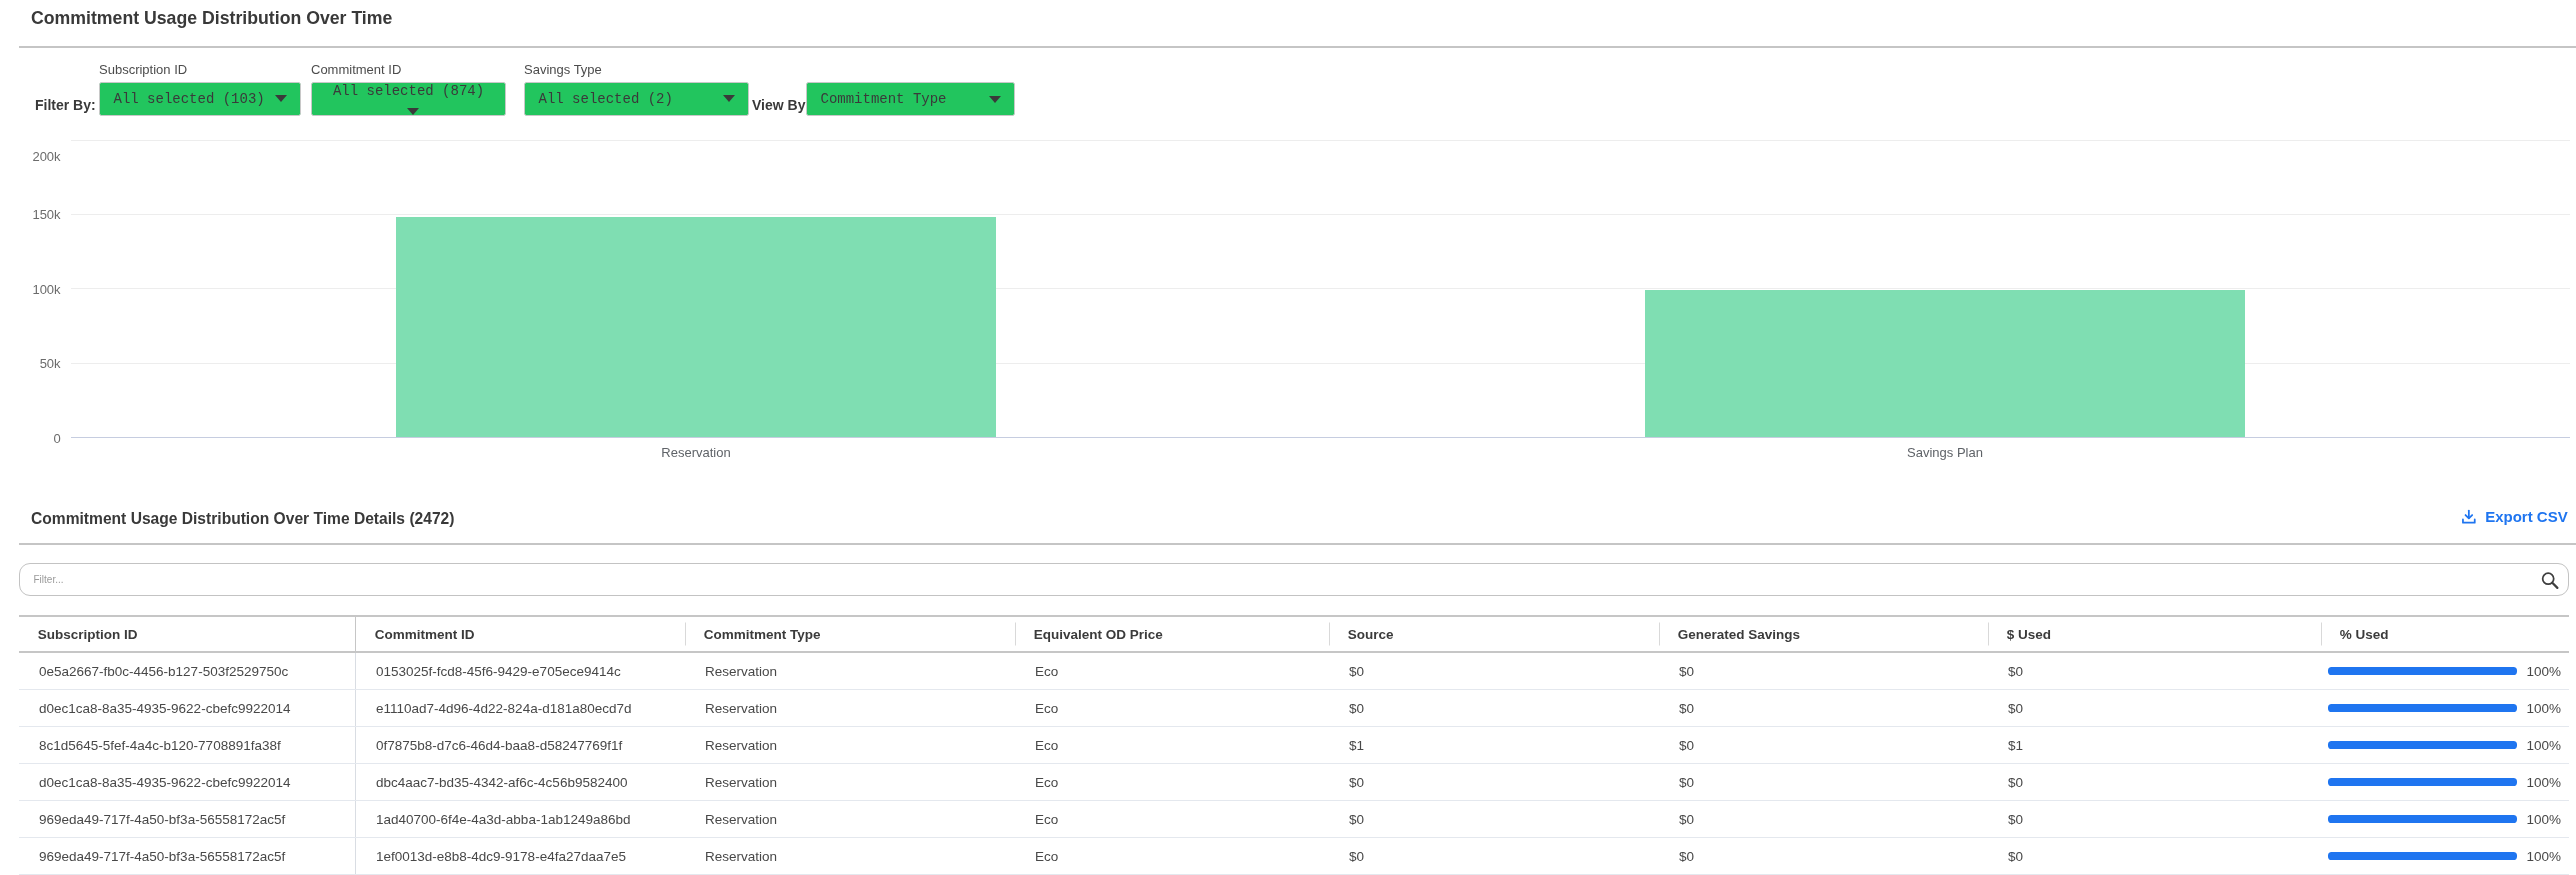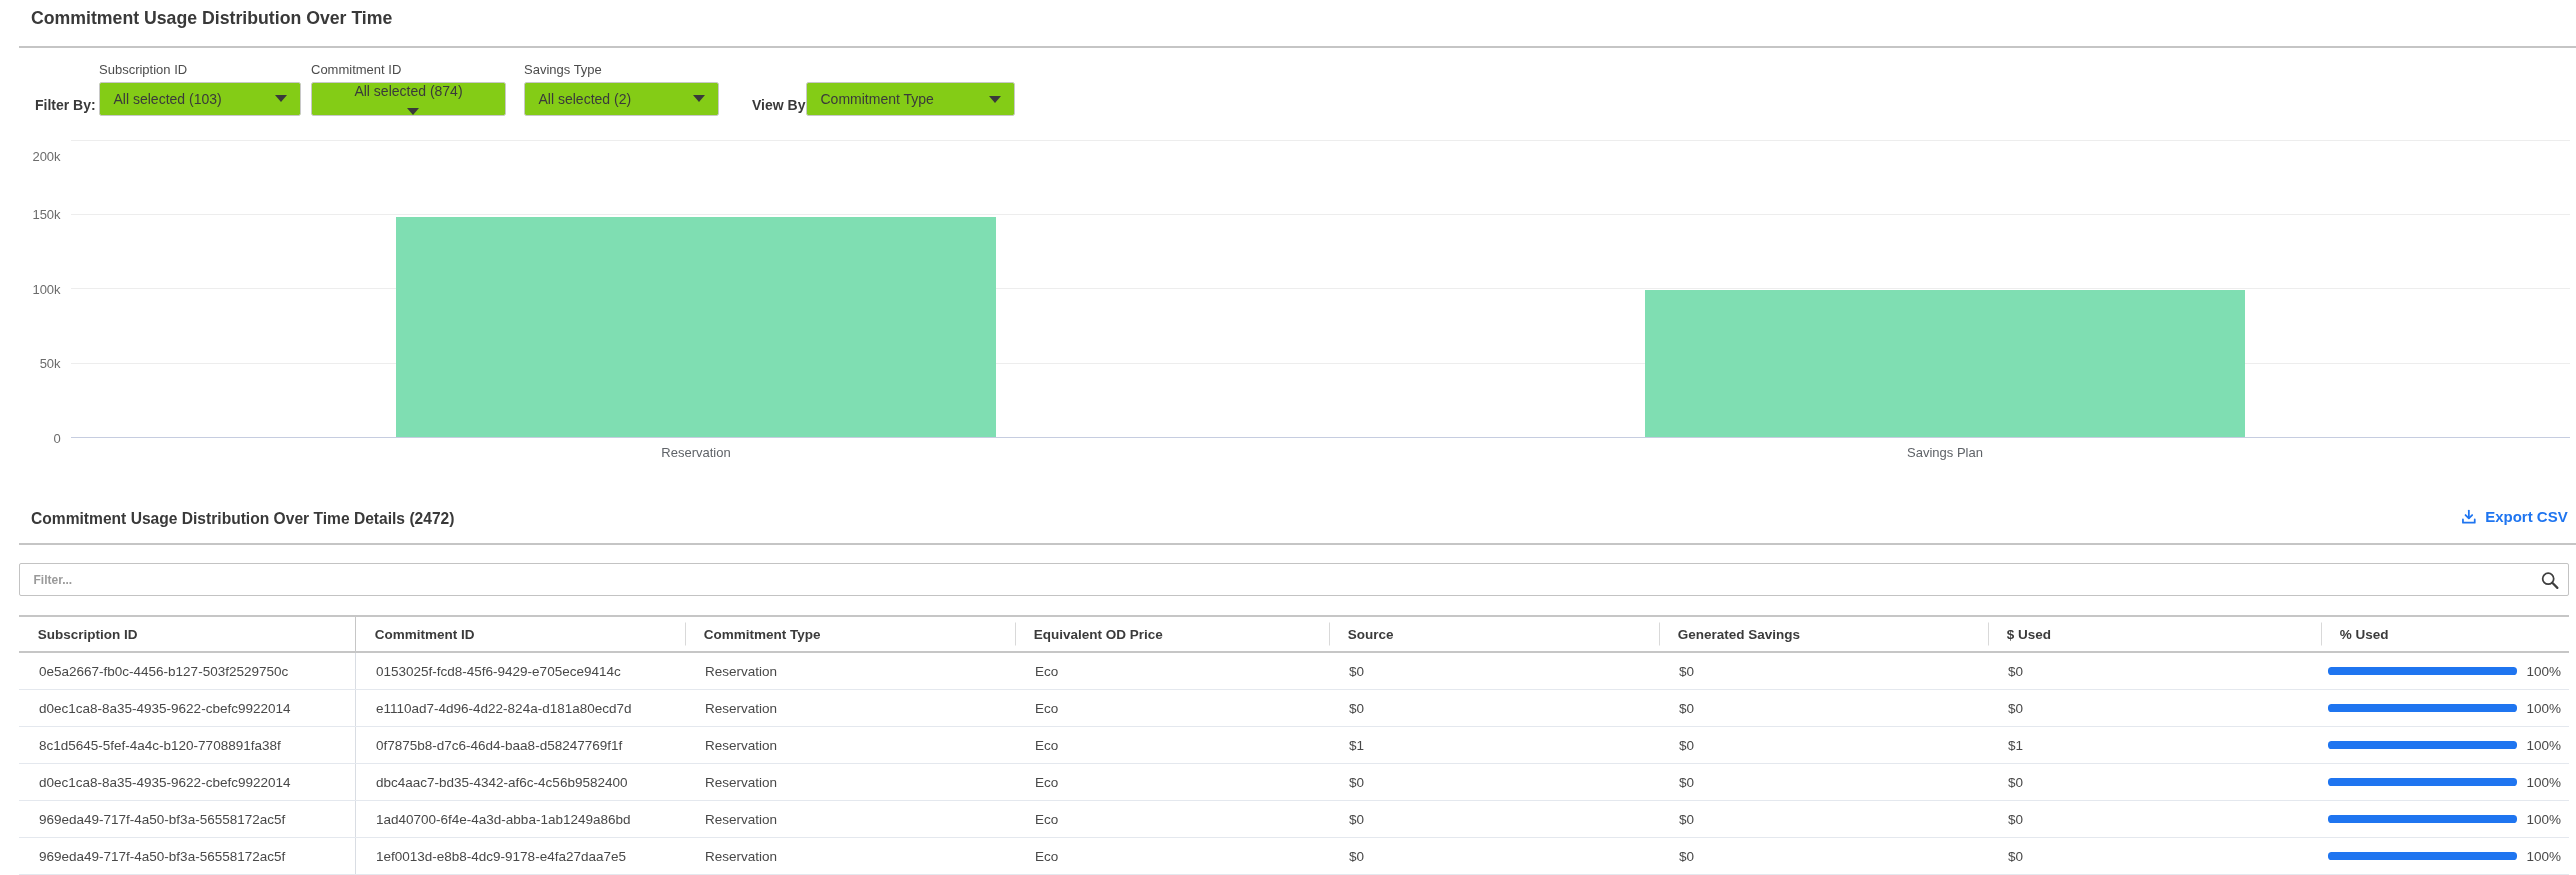--- a/index.html
+++ b/index.html
@@ -12,44 +12,44 @@
   .divider{position:absolute;left:19px;right:0;height:2.1px;background:#c5c5c5;}
   .divider.d1{top:46px;}
   .divider.d2{top:543px;}
 
   
   .filter-by-label,.view-by-label{position:absolute;font-size:14px;font-weight:bold;color:#393939;top:97px;}
   .filter-by-label{left:35px;}
   .view-by-label{left:752px;}
   .fgroup{position:absolute;top:62px;}
   .fgroup .flabel{font-size:13px;color:#4c4c4c;margin-bottom:4.2px;height:15.6px;}
-  .fbox{height:34px;border:1px solid #c8c8c8;border-radius:2.6px;background:#84cc16;display:flex;align-items:center;padding:0 13.5px;font-size:14px;color:#3a3a3a;cursor:pointer;}
+  .fbox{height:34px;border:1px solid #c8c8c8;border-radius:2.6px;background:#22c55e;display:flex;align-items:center;padding:0 13.5px;font-size:14px;color:#3a3a3a;cursor:pointer;font-family:Liberation Mono, monospace;}
   .fbox .fvalue{flex:1;}
   .caret{width:0;height:0;border-left:6.2px solid transparent;border-right:6.2px solid transparent;border-top:7.8px solid #3a3a3a;margin-left:9.3px;}
   .g1{left:99px;} .g1 .fbox{width:202px;}
   .g2{left:311px;} .g2 .fbox{width:195px;flex-direction:column;}
-  .g3{left:524px;} .g3 .fbox{width:195px;}
+  .g3{left:524px;} .g3 .fbox{width:225px;}
   .g4{left:806px;top:82px;} .g4 .fbox{width:209px;}
 
   
   #chart{position:absolute;left:71px;top:140px;width:2499px;height:337px;}
   #chart-plot{position:absolute;left:0;top:0;width:2499px;height:298px;}
   .gridline{position:absolute;left:0;width:100%;height:1px;background:var(--grid,#ededed);z-index:0;}
   .gridline.zero{background:var(--zero,#c6cde0);z-index:2;}
   .ytick{position:absolute;right:calc(100% + 10.4px);transform:translateY(-50%);font-size:13px;color:#6b6b6b;white-space:nowrap;}
   .bar{position:absolute;bottom:0;background:var(--green,#7fdeb2);z-index:1;}
   .xlabel{position:absolute;top:305px;transform:translateX(-50%);font-size:13px;color:#5f6368;white-space:nowrap;}
 
   
   .details-title{position:absolute;left:31px;top:510px;font-size:15.6px;font-weight:bold;color:#393939;}
   .export-btn{position:absolute;right:8.3px;top:508px;display:flex;align-items:flex-start;gap:8px;color:var(--blue,#1f75f0);font-size:15px;font-weight:bold;cursor:pointer;}
 
   
   .filter-wrap{position:absolute;left:19px;top:563px;width:2550px;height:33px;}
-  .filter-wrap input{width:100%;height:100%;border:1px solid #c3c3c3;border-radius:2px;padding:0 36px 0 13.5px;font-size:12px;color:#3c3c3c;font-family:inherit;outline:none;font-weight:bold;}
+  .filter-wrap input{width:100%;height:100%;border:1px solid #c3c3c3;border-radius:11px;padding:0 36px 0 13.5px;font-size:10px;color:#3c3c3c;font-family:inherit;outline:none;}
   .filter-wrap input::placeholder{color:#9a9a9a;}
   .search-ic{position:absolute;right:9.3px;top:50%;transform:translateY(-50%);cursor:pointer;display:flex;}
 
   
   .table{position:absolute;left:19px;top:615px;width:2550px;}
   .thead{display:grid;grid-template-columns:337px 329px 330px 314px 330px 329px 333px 248px;border-top:2.1px solid #c6c6c6;border-bottom:2.1px solid #c6c6c6;height:38px;}
   .th{display:flex;align-items:center;padding-left:18.7px;font-size:13.5px;font-weight:bold;color:#3b3b3b;position:relative;}
   .th:first-child{border-right:1px solid #c6c6c6;}
   .th.sep::before{content:"";position:absolute;left:0;top:50%;transform:translateY(-50%);width:1px;height:23px;background:#d9d9d9;}
   .trow{display:grid;grid-template-columns:337px 329px 330px 314px 330px 329px 333px 248px;height:37px;border-bottom:1px solid #e4e8ee;}

